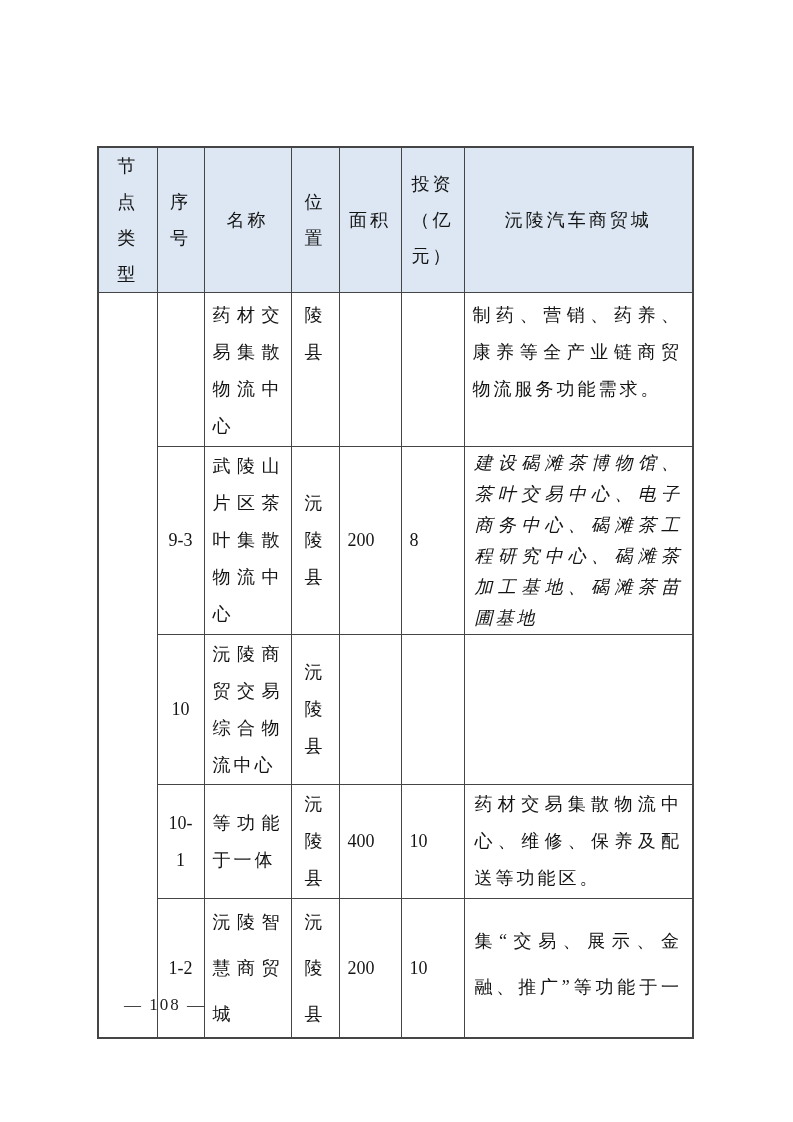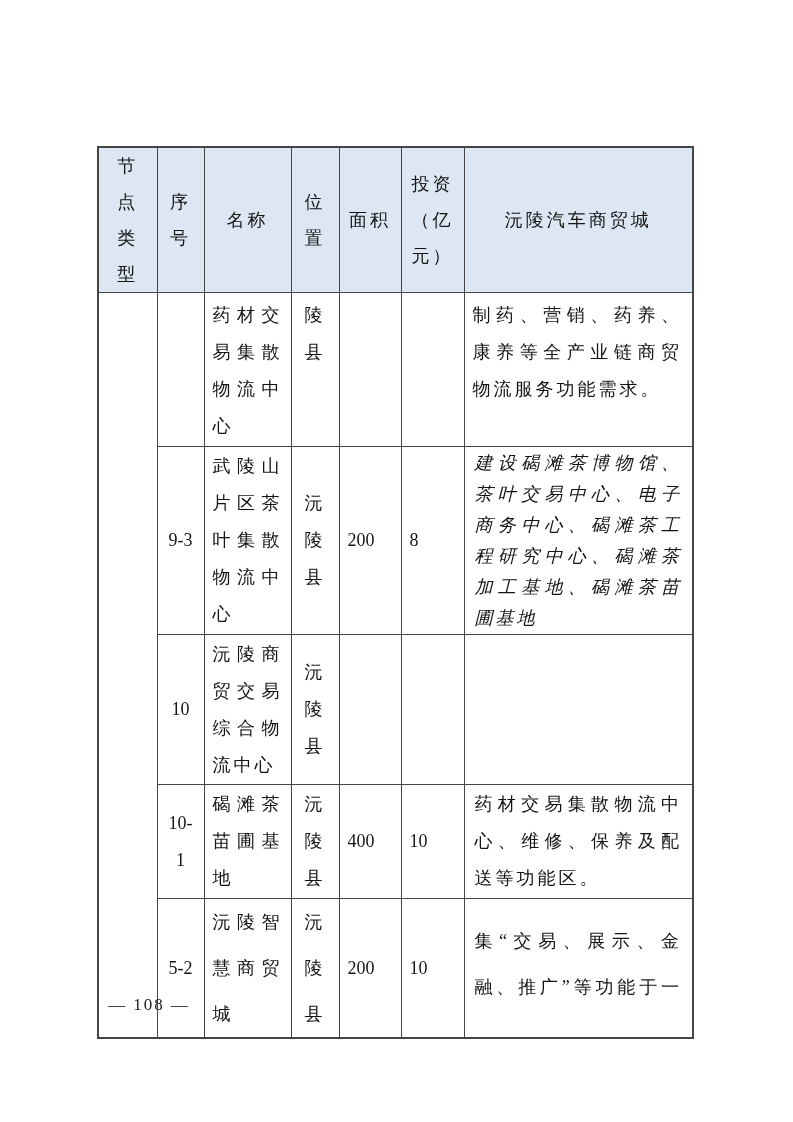--- a/index.html
+++ b/index.html
@@ -60,21 +60,21 @@
     font-size:18px;
   }
   td.fun{
     text-align:justify;
     padding:0 10px;
   }
   tr.r1 td.fun{padding-top:4px;padding-left:8px;}
   tr.r2 td.fun{line-height:31px;font-style:italic;}
   .clip{max-height:100px;overflow:hidden;}
   .footer{
-    position:absolute;left:108px;top:995px;
+    position:absolute;left:124px;top:995px;
     font-size:17px;letter-spacing:2px;color:#222;
   }
 </style>
 </head>
 <body>
 
 <div class="page">
 
   <table class="doc-table">
     <colgroup>
@@ -118,28 +118,28 @@
       <tr class="r3">
         <td class="seq">10</td>
         <td class="name">沅陵商贸交易综合物流中心</td>
         <td class="loc">沅陵县</td>
         <td class="num"></td>
         <td class="num"></td>
         <td class="fun"></td>
       </tr>
       <tr class="r4">
         <td class="seq">10-1</td>
-        <td class="name">碣滩茶苗圃基地</td>
+        <td class="name">等功能于一体</td>
         <td class="loc">沅陵县</td>
         <td class="num">400</td>
         <td class="num">10</td>
         <td class="fun">药材交易集散物流中心、维修、保养及配送等功能区。</td>
       </tr>
       <tr class="r5">
-        <td class="seq">5-2</td>
+        <td class="seq">1-2</td>
         <td class="name">沅陵智慧商贸城</td>
         <td class="loc">沅陵县</td>
         <td class="num">200</td>
         <td class="num">10</td>
         <td class="fun">
           <div class="clip">集“交易、展示、金融、推广”等功能于一体，规划电子商务区、仓储</div>
         </td>
       </tr>
     </tbody>
   </table>

